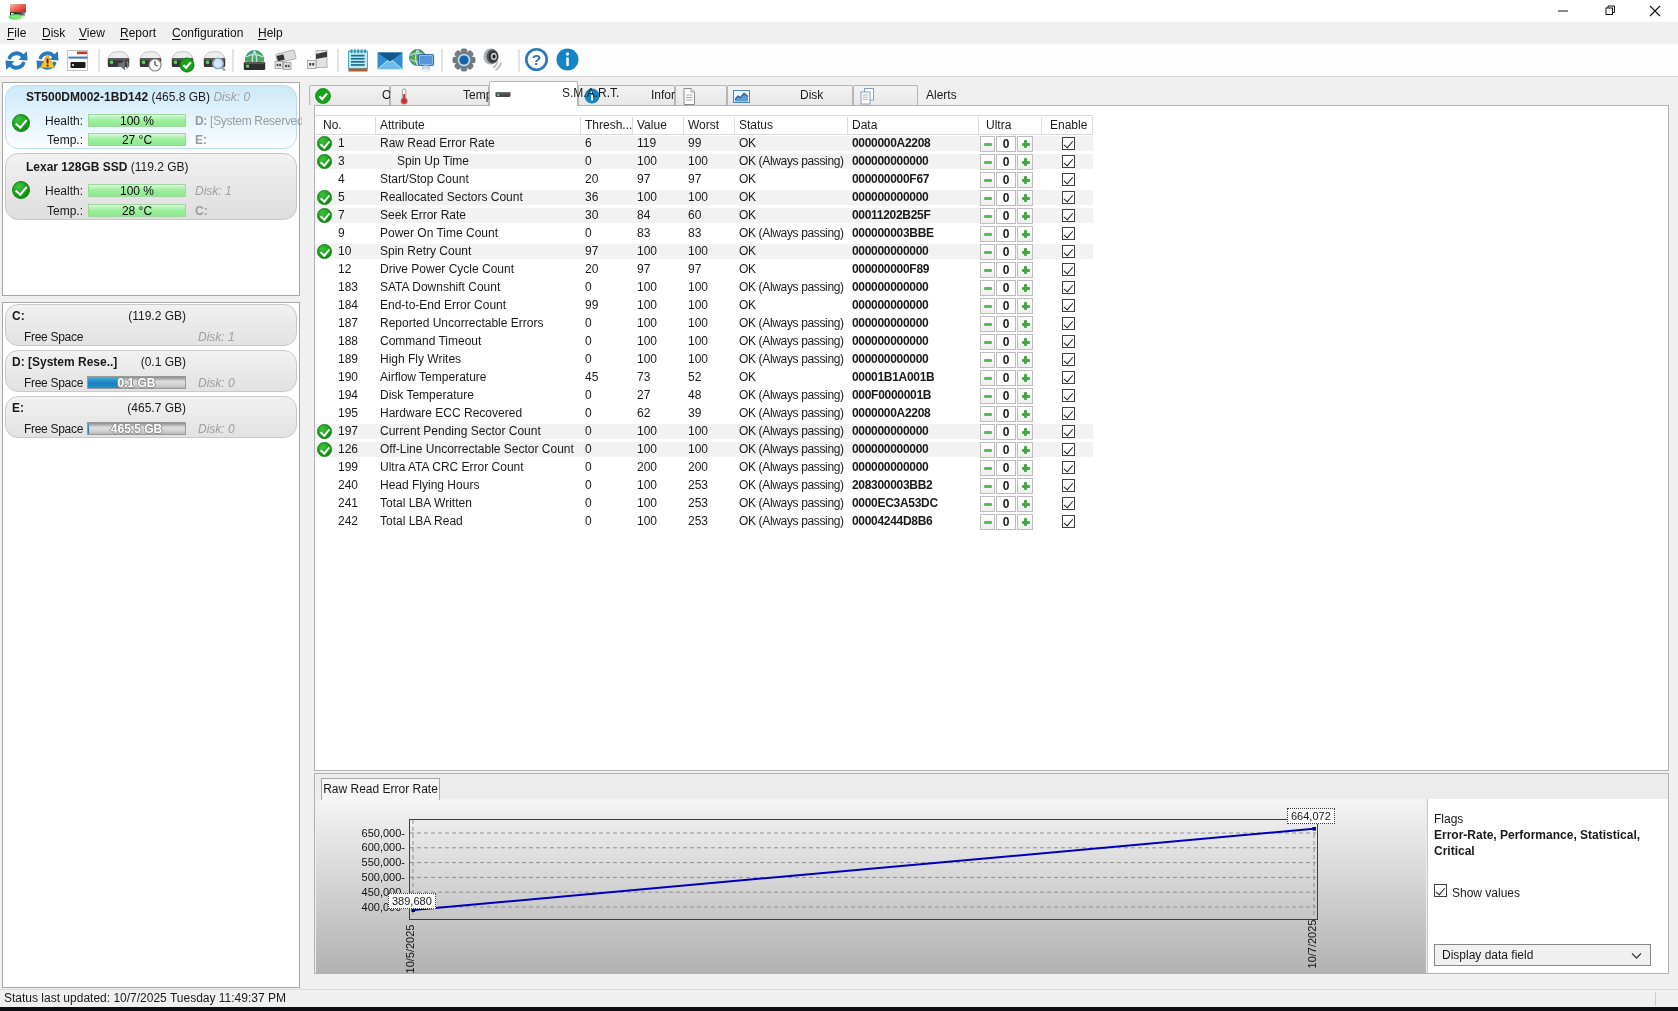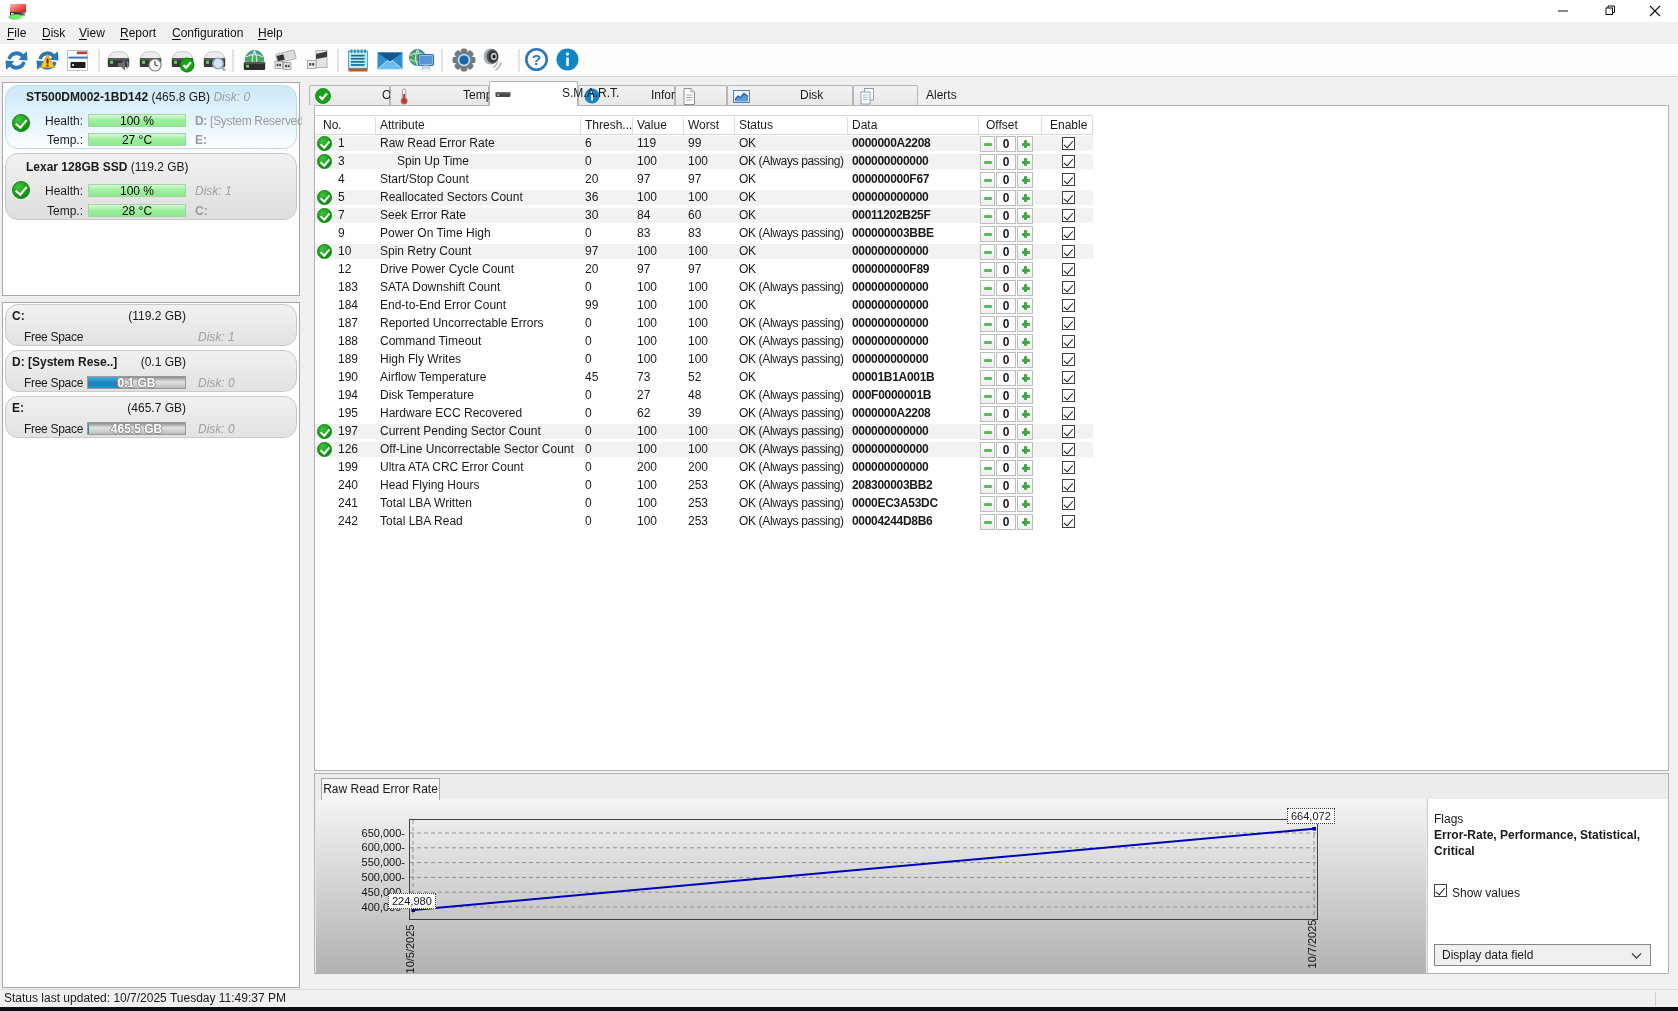--- a/index.html
+++ b/index.html
@@ -346,21 +346,21 @@
     </svg><span class="lbl" style="margin-left:26px;">Alerts</span></div>
 <div id="mainpanel">
     <div id="thead">
       <div class="h" style="left:8px">No.</div>
       <div class="h" style="left:65px">Attribute</div>
       <div class="h" style="left:270px">Thresh...</div>
       <div class="h" style="left:322px">Value</div>
       <div class="h" style="left:373px">Worst</div>
       <div class="h" style="left:424px">Status</div>
       <div class="h" style="left:537px">Data</div>
-      <div class="h" style="left:671px">Offset</div>
+      <div class="h" style="left:671px">Ultra</div>
       <div class="h" style="left:735px">Enable</div>
       <div class="vs" style="left:60px"></div>
       <div class="vs" style="left:265px"></div>
       <div class="vs" style="left:317px"></div>
       <div class="vs" style="left:368px"></div>
       <div class="vs" style="left:419px"></div>
       <div class="vs" style="left:532px"></div>
       <div class="vs" style="left:663px"></div>
       <div class="vs" style="left:726px"></div>
       <div class="vs" style="left:777px"></div>
@@ -429,21 +429,21 @@
       <span style="left:373px">60</span>
       <span style="left:424px;letter-spacing:-0.35px">OK</span>
       <span class="data" style="left:537px">00011202B25F</span>
       <div class="obtn m" style="left:665px;width:15px;"></div>
       <div class="obtn" style="left:681px;width:20px;background:#fdfdfd;font-weight:bold;line-height:14px;">0</div>
       <div class="obtn p" style="left:702px;width:16px;"></div>
       <div class="cb" style="left:747px"></div>
     </div>
     <div class="trow" style="top:119px">
       <span style="left:23px">9</span>
-      <span style="left:65px">Power On Time High</span>
+      <span style="left:65px">Power On Time Count</span>
       <span style="left:270px">0</span>
       <span style="left:322px">83</span>
       <span style="left:373px">83</span>
       <span style="left:424px;letter-spacing:-0.35px">OK (Always passing)</span>
       <span class="data" style="left:537px">000000003BBE</span>
       <div class="obtn m" style="left:665px;width:15px;"></div>
       <div class="obtn" style="left:681px;width:20px;background:#fdfdfd;font-weight:bold;line-height:14px;">0</div>
       <div class="obtn p" style="left:702px;width:16px;"></div>
       <div class="cb" style="left:747px"></div>
     </div>
@@ -679,21 +679,21 @@
     </svg>
   </div>
 <div class="ylab" style="left:345px;top:826.5px">650,000-</div>
 <div class="ylab" style="left:345px;top:841.3px">600,000-</div>
 <div class="ylab" style="left:345px;top:856.1px">550,000-</div>
 <div class="ylab" style="left:345px;top:870.9px">500,000-</div>
 <div class="ylab" style="left:345px;top:885.7px">450,000-</div>
 <div class="ylab" style="left:345px;top:900.5px">400,000-</div>
 <div class="xlab" style="left:380px;top:943px;">10/5/2025</div>
 <div class="xlab" style="left:1282px;top:938px;">10/7/2025</div>
-<div class="vbox" style="left:388px;top:893px;">224,980</div>
+<div class="vbox" style="left:388px;top:893px;">389,680</div>
 <div class="vbox" style="left:1287px;top:808px;">664,072</div>
 <div class="abs" style="left:1434px;top:812px;">Flags</div>
 <div class="abs" style="left:1434px;top:828px;width:210px;font-weight:bold;line-height:15.5px;">Error-Rate, Performance, Statistical, Critical</div>
 <div class="cb" style="left:1434px;top:884px;"></div>
 <div class="abs" style="left:1452px;top:886px;">Show values</div>
 <div id="dropdown">Display data field<svg class="abs" style="right:8px;top:7px" width="11" height="8" viewBox="0 0 11 8">
       <path d="M1,1.5 L5.5,6 L10,1.5" fill="none" stroke="#444" stroke-width="1.3"></path>
     </svg></div>
 <div id="statusbar"><span style="margin-left:4px;">Status last updated: 10/7/2025 Tuesday 11:49:37 PM</span><div class="abs" style="left:1655px;top:2px;width:1px;height:14px;background:#cccccc;"></div></div>
 <div id="blackstrip"></div>

